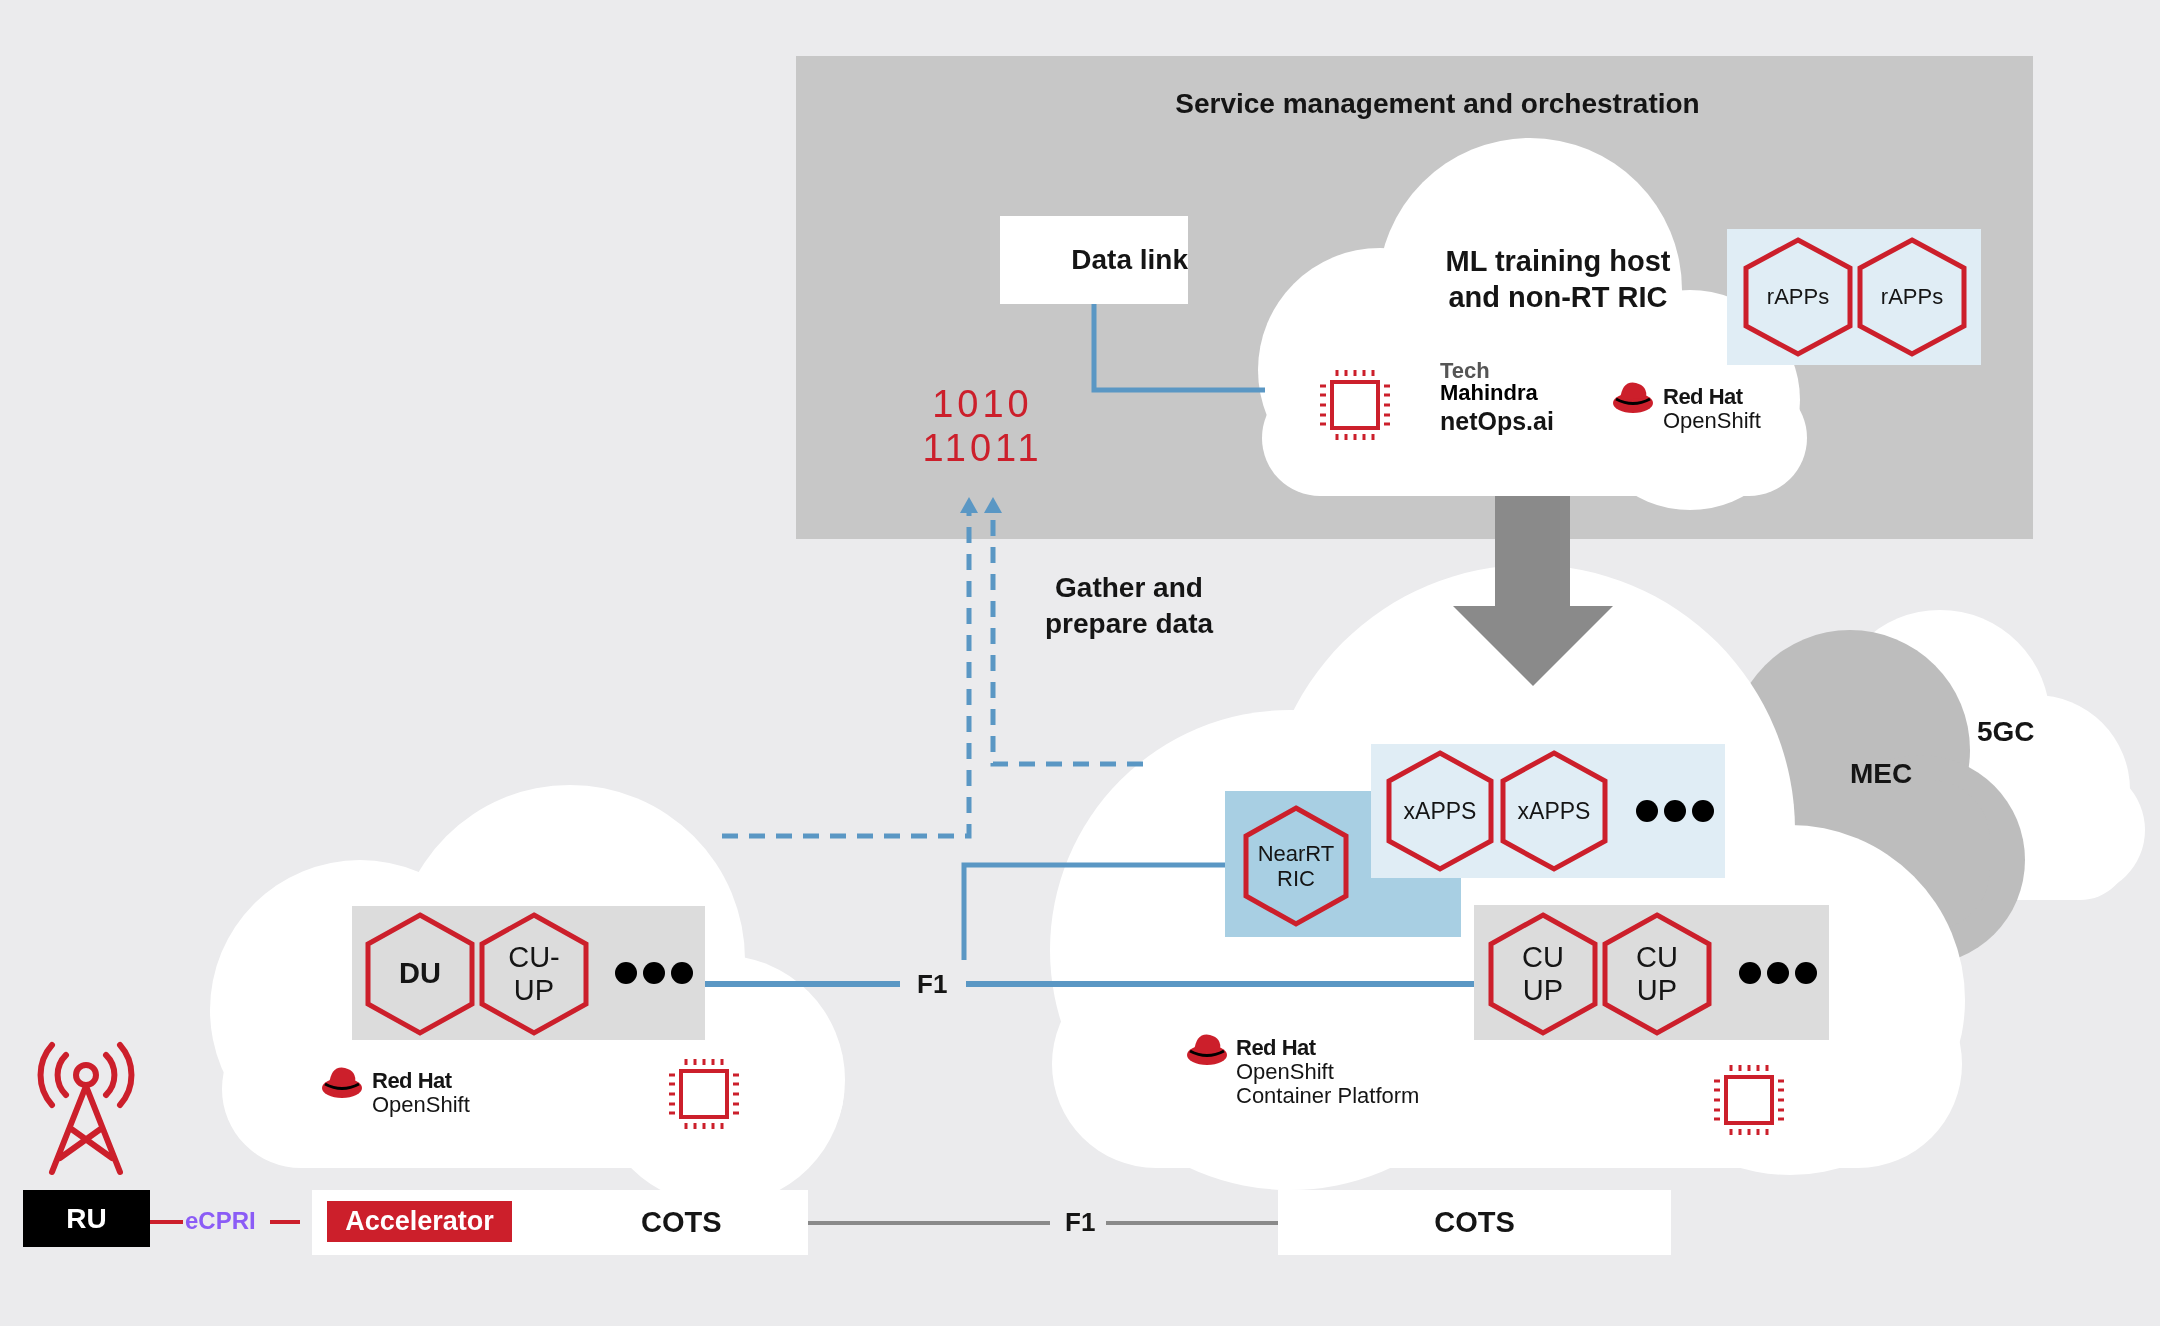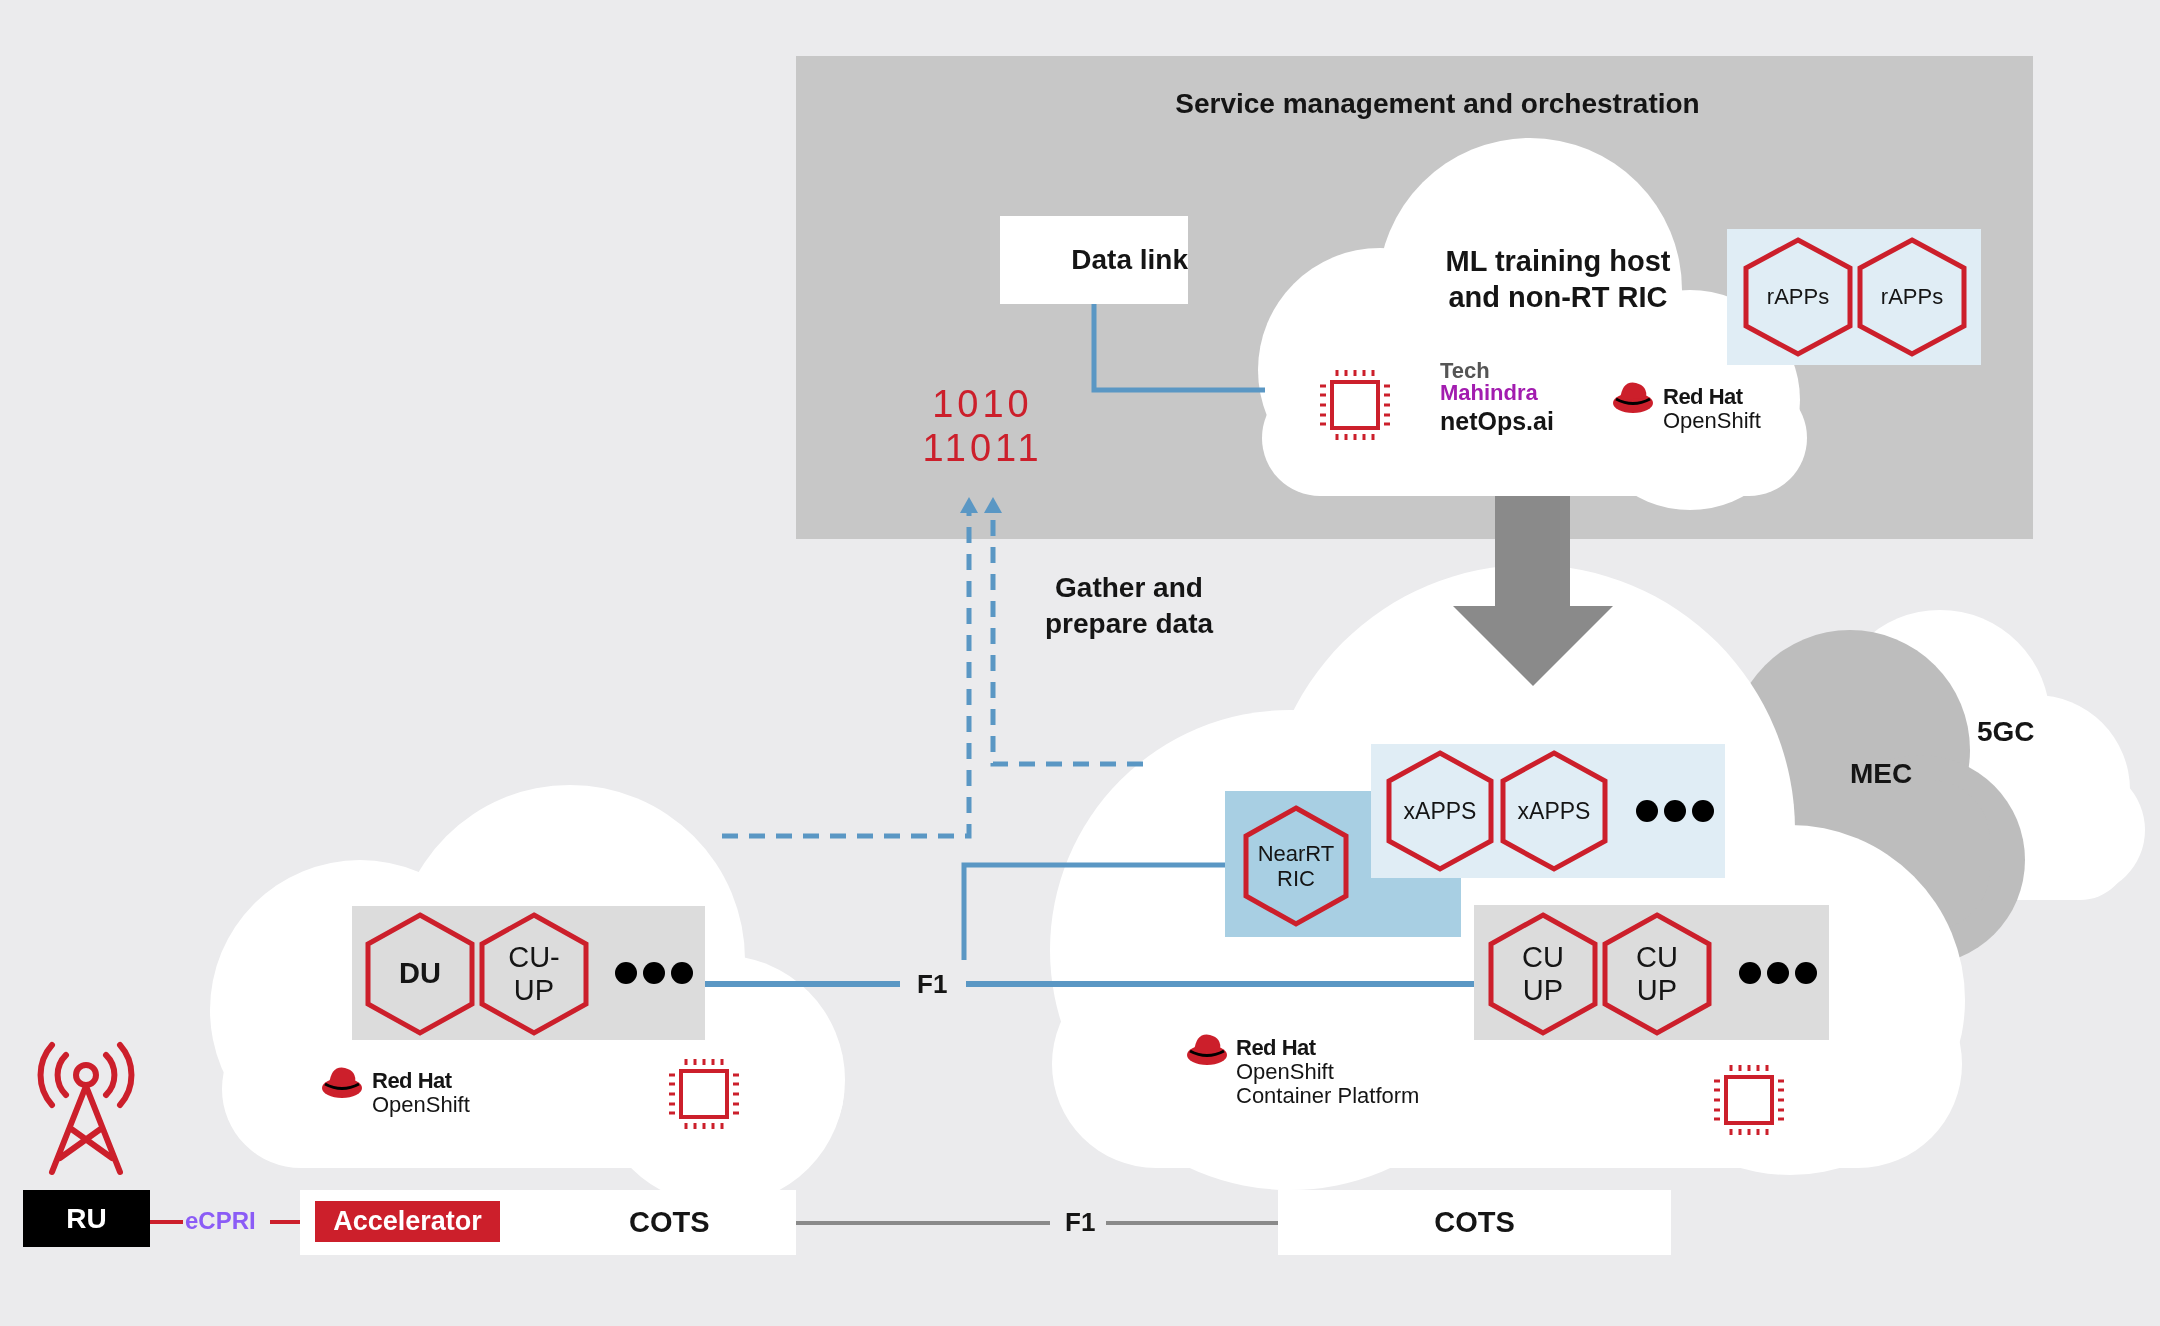--- a/index.html
+++ b/index.html
@@ -146,21 +146,21 @@
   <div>11011</div>
 </div>
 
 <div class="lbl center" style="left:1380px;width:310px;top:243px;font-size:29px;line-height:36px;">
   <div>ML training host</div>
   <div>and non-RT RIC</div>
 </div>
 
 <div class="abs" style="left:1440px;top:360px;">
   <div style="font-weight:bold;font-size:22px;color:#555;line-height:22px;">Tech</div>
-  <div style="font-weight:bold;font-size:22px;color:#a21caf;line-height:22px;">Mahindra</div>
+  <div style="font-weight:bold;font-size:22px;color:#000000;line-height:22px;">Mahindra</div>
   <div style="font-weight:bold;font-size:25px;color:#151515;line-height:34px;">netOps.ai</div>
 </div>
 
 <div class="abs" style="left:1663px;top:385px;">
   <div style="font-weight:bold;font-size:22px;line-height:24px;letter-spacing:-0.5px;">Red Hat</div>
   <div style="font-size:22px;line-height:24px;">OpenShift</div>
 </div>
 
 <div class="hexlbl" style="left:1746px;top:268px;width:104px;height:58px;font-size:22px;font-weight:normal;">rAPPs</div>
 <div class="hexlbl" style="left:1860px;top:268px;width:104px;height:58px;font-size:22px;font-weight:normal;">rAPPs</div>
@@ -222,21 +222,21 @@
 <div class="abs" style="left:372px;top:1069px;">
   <div style="font-weight:bold;font-size:22px;line-height:24px;letter-spacing:-0.5px;">Red Hat</div>
   <div style="font-size:22px;line-height:24px;">OpenShift</div>
 </div>
 
 <div class="box" style="left:23px;top:1190px;width:127px;height:57px;background:#000000;display:flex;align-items:center;justify-content:center;">
   <span style="color:#fff;font-weight:bold;font-size:28px;">RU</span>
 </div>
 <div class="lbl" style="left:185px;top:1207px;font-size:24px;color:#8b5cf6;">eCPRI</div>
 
-<div class="box" style="left:300px;top:1190px;width:496px;height:65px;background:#fff;">
+<div class="box" style="left:312px;top:1190px;width:496px;height:65px;background:#fff;">
   <div style="position:absolute;left:15px;top:11px;width:185px;height:41px;background:#cc1f2b;display:flex;align-items:center;justify-content:center;">
     <span style="color:#fff;font-weight:bold;font-size:27px;">Accelerator</span>
   </div>
   <span style="position:absolute;left:329px;top:16px;font-weight:bold;font-size:29px;">COTS</span>
 </div>
 
 <div class="lbl" style="left:1065px;top:1207px;font-size:26px;">F1</div>
 
 <div class="box" style="left:1278px;top:1190px;width:393px;height:65px;background:#fff;display:flex;align-items:center;justify-content:center;">
   <span style="font-weight:bold;font-size:29px;">COTS</span>

